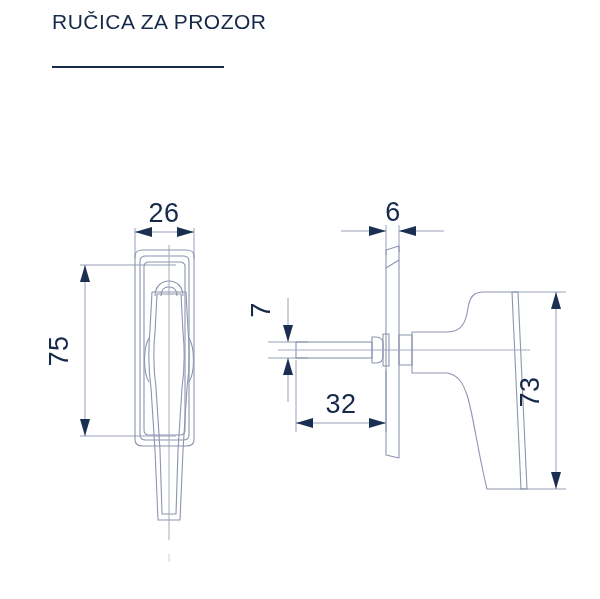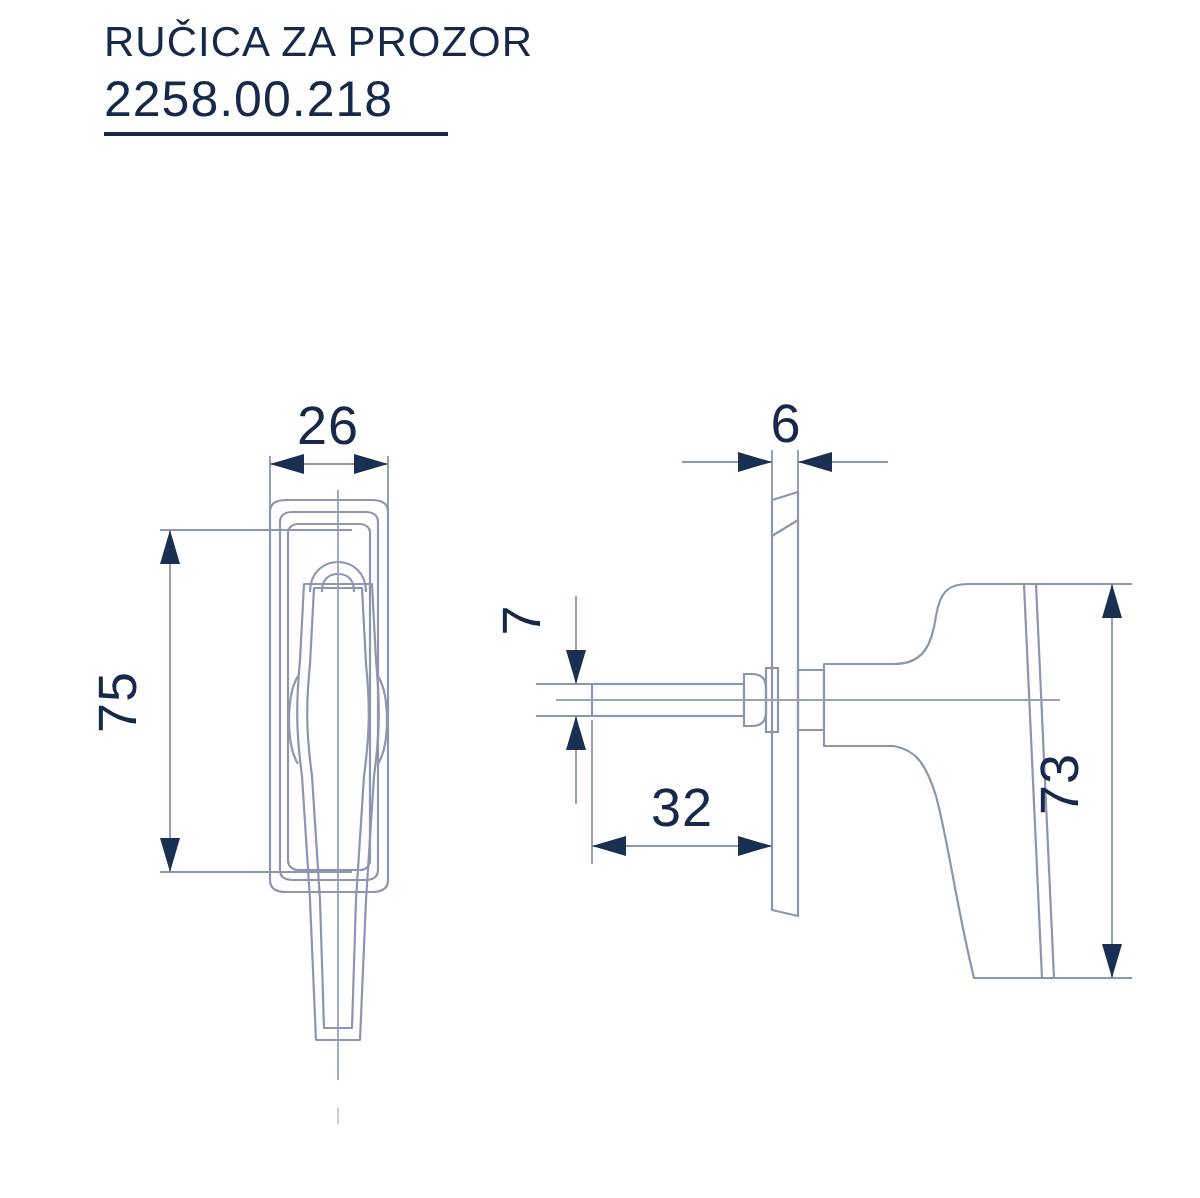--- a/index.html
+++ b/index.html
@@ -32,21 +32,20 @@
     letter-spacing:0.5px;
   }
 </style>
 </head>
 <body>
 
 <div id="sheet">
 
   <div class="ttl" id="title-line1">RUČICA ZA PROZOR</div>
 
-  <div class="ttl" id="title-code">2258.00.218</div>
 
   <div id="title-code-underline"></div>
 
   <svg id="drawing" width="600" height="599" viewBox="0 0 600 599">
 
     <defs>
       <g id="arrH-r">
         <path d="M0,0 L-17,-5 L-17,5 Z" fill="#1b2f52"></path>
       </g>
       <g id="arrH-l">

